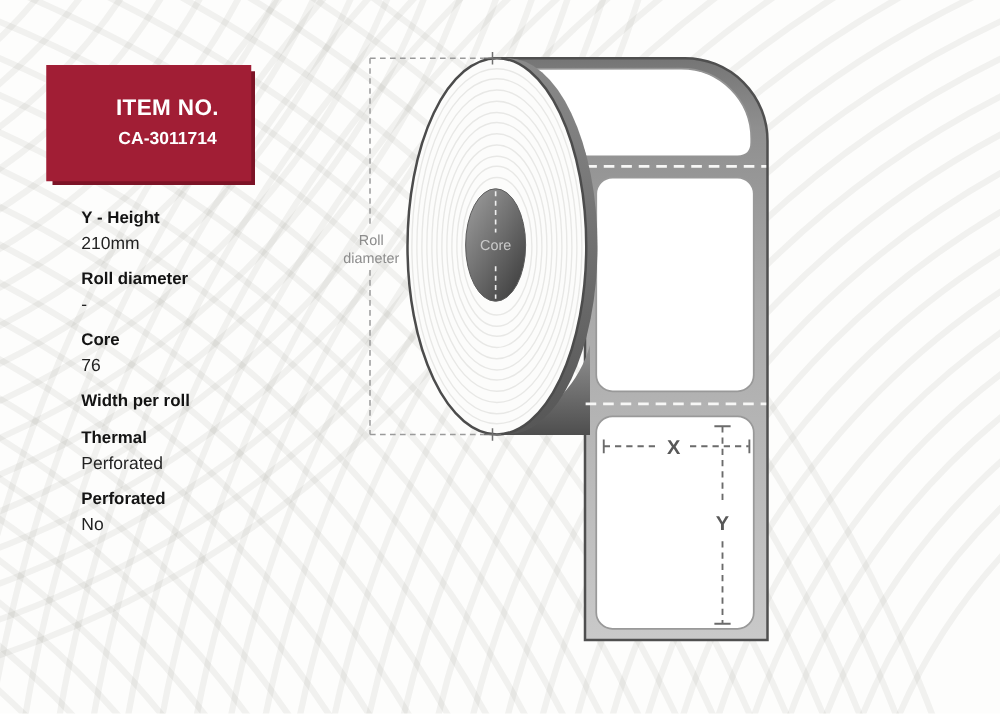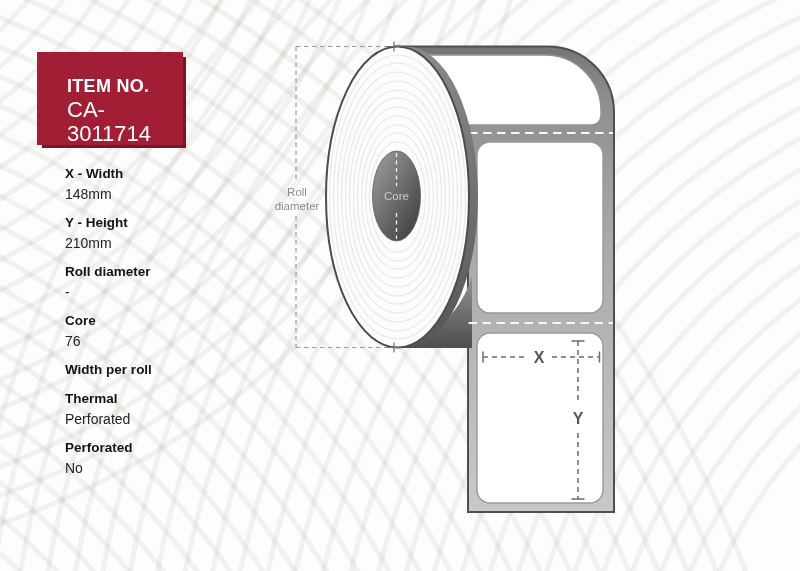--- a/index.html
+++ b/index.html
@@ -8,28 +8,29 @@
     width:800px;height:571px;
     overflow:hidden;
     background:#fdfdfc;
     font-family:"Liberation Sans", sans-serif;
   }
   svg.layer{position:absolute;left:0;top:0;width:800px;height:571px;}
   [data-wave] circle{fill:none;stroke:rgba(125,125,108,0.09);stroke-width:5;}
 
   
   .badge{
-    position:absolute;left:37px;top:52px;width:146px;height:93px;
+    position:absolute;left:37px;top:52px;width:164px;height:93px;
     background:#a11e35;
     box-shadow:4px 4px 0 -1px #7c1326;
     box-sizing:border-box;
     padding:23px 0 0 30px;
+    text-align:center;
   }
   .badge-title{font-size:18px;font-weight:bold;color:#ffffff;line-height:23px;letter-spacing:.3px;}
-  .badge-number{font-size:22px;color:#ffffff;line-height:24px;}
+  .badge-number{font-size:14px;color:#ffffff;line-height:24px;font-weight:bold;}
 
   
   .specs{position:absolute;left:65px;top:164px;width:210px;}
   .spec{margin-bottom:9px;}
   .spec-label{font-size:13.5px;font-weight:bold;color:#141414;line-height:20px;}
   .spec-value{font-size:14px;color:#232323;line-height:20px;}
 
   
   text{font-family:"Liberation Sans", sans-serif;}
   .ann-small{font-size:11.5px;fill:#8c8c8c;}
@@ -128,24 +129,20 @@
       </g>
   </svg>
 
   <div class="badge">
     <div class="badge-title">ITEM NO.</div>
     <div class="badge-number">CA-3011714</div>
   </div>
 
   <div class="specs">
     <div class="spec">
-      <div class="spec-label">X - Width</div>
-      <div class="spec-value">148mm</div>
-    </div>
-    <div class="spec">
       <div class="spec-label">Y - Height</div>
       <div class="spec-value">210mm</div>
     </div>
     <div class="spec">
       <div class="spec-label">Roll diameter</div>
       <div class="spec-value">-</div>
     </div>
     <div class="spec">
       <div class="spec-label">Core</div>
       <div class="spec-value">76</div>

